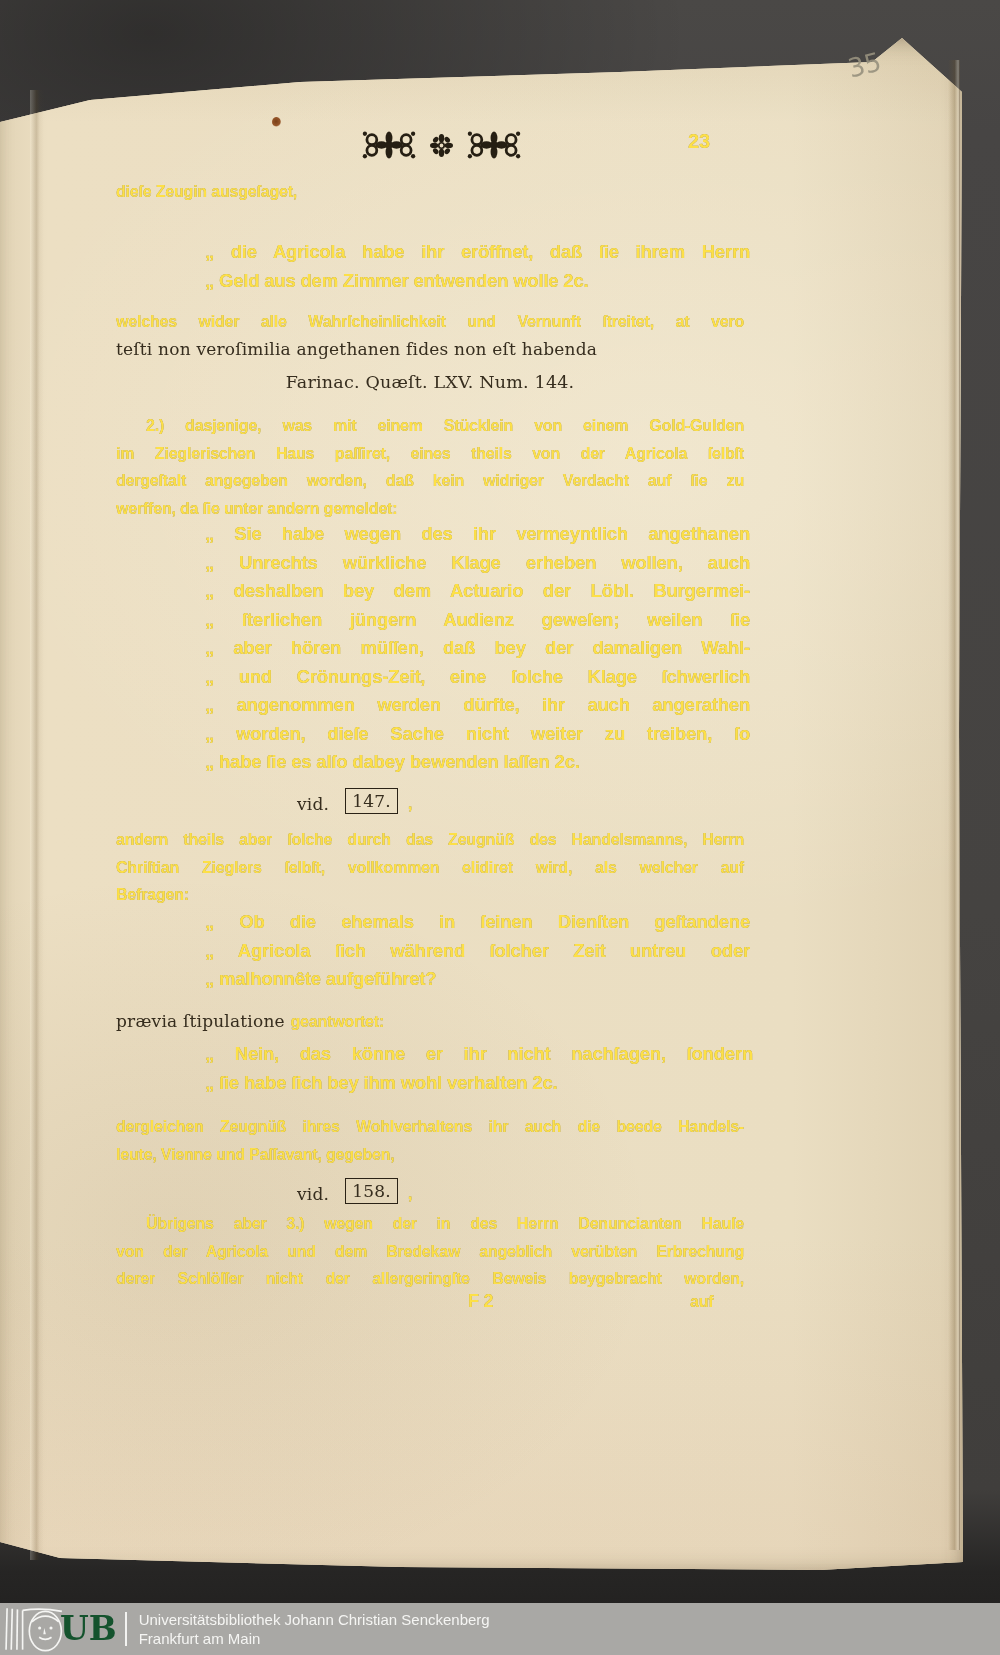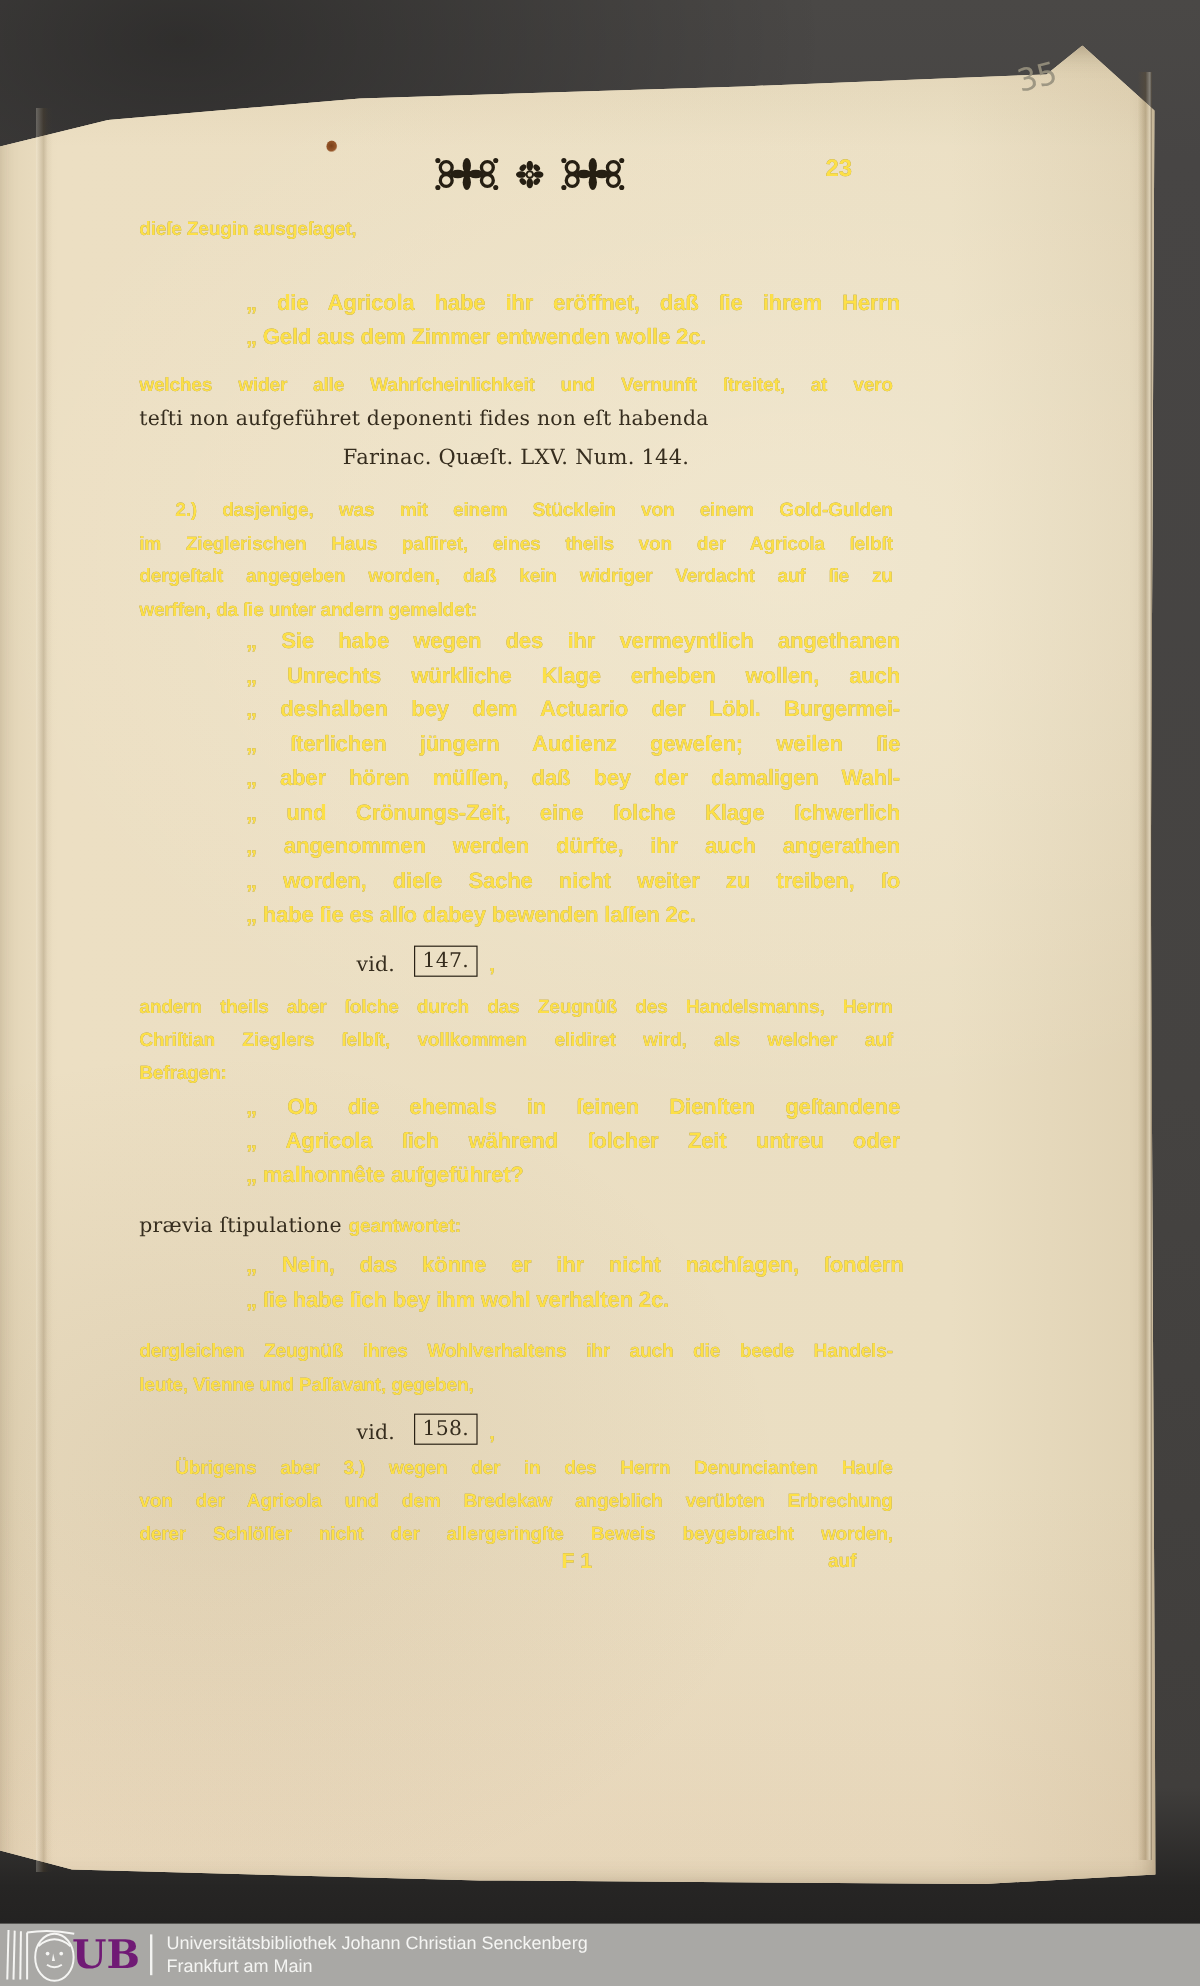--- a/index.html
+++ b/index.html
@@ -60,21 +60,21 @@
     transform:rotate(-14deg);opacity:0.9;
   }
   .orn-row{display:flex;align-items:center;gap:14px;}
   .orn{filter:blur(0.2px);}
   
   .footer{
     position:absolute;left:0;top:1603px;width:1000px;height:52px;
     background:#a9a8a5;display:flex;align-items:center;
   }
   .ub-wordmark{
-    font-family:"DejaVu Serif",serif;font-weight:700;font-size:33px;color:#701a75;
+    font-family:"DejaVu Serif",serif;font-weight:700;font-size:33px;color:#14532d;
     line-height:52px;margin-left:-6px;
   }
   .footer-divider{width:2px;height:34px;background:#f3f3f1;margin:0 12px 0 8px;}
   .footer-text{font-family:"Liberation Sans","DejaVu Sans",sans-serif;font-size:15px;
     line-height:19px;color:#f5f5f3;}
 </style>
 </head>
 <body>
 
 <div class="stage"></div>
@@ -145,21 +145,21 @@
   <div class="ll">dieſe Zeugin ausgeſaget,</div>
 </div>
 
 <div class="abs frk quote" style="left:205px;top:238px;width:545px;">
   <div class="jl">„ die Agricola habe ihr eröffnet, daß ſie ihrem Herrn</div>
   <div class="ll">„ Geld aus dem Zimmer entwenden wolle 2c.</div>
 </div>
 
 <div class="abs body16" style="left:116px;top:308px;width:628px;">
   <div class="frk jl">welches wider alle Wahrſcheinlichkeit und Vernunft ſtreitet, at vero</div>
-  <div class="ant ll" style="font-size:17px;">teſti non aufgeführet deponenti fides non eſt habenda</div>
+  <div class="ant ll" style="font-size:17px;">teſti non veroſimilia angethanen fides non eſt habenda</div>
 </div>
 
 <div class="abs ant cite" style="left:116px;top:372px;width:628px;">Farinac. Quæſt. LXV. Num. 144.</div>
 
 <div class="abs frk body16" style="left:116px;top:412px;width:628px;">
   <div class="jl indent">2.) dasjenige, was mit einem Stücklein von einem Gold-Gulden</div>
   <div class="jl">im Zieglerischen Haus paſſiret, eines theils von der Agricola ſelbſt</div>
   <div class="jl">dergeſtalt angegeben worden, daß kein widriger Verdacht auf ſie zu</div>
   <div class="ll">werffen, da ſie unter andern gemeldet:</div>
 </div>
@@ -213,21 +213,21 @@
   <span class="ant vid-box">158.</span>
   <span class="frk vid-tail">,</span>
 </div>
 
 <div class="abs frk body16" style="left:116px;top:1210px;width:628px;">
   <div class="jl indent">Übrigens aber 3.) wegen der in des Herrn Denuncianten Hauſe</div>
   <div class="jl">von der Agricola und dem Bredekaw angeblich verübten Erbrechung</div>
   <div class="jl">derer Schlöſſer nicht der allergeringſte Beweis beygebracht worden,</div>
 </div>
 
-<div class="abs frk" style="left:468px;top:1291px;font-size:18px;">F 1</div>
+<div class="abs frk" style="left:468px;top:1291px;font-size:18px;">F 2</div>
 <div class="abs frk ll" style="left:690px;top:1293px;width:50px;text-align:center;font-size:16px;">auf</div>
 
 <div class="footer">
   <svg width="62" height="48" viewBox="0 0 60 46" style="margin-left:4px;">
     <g stroke="#f5f5f3" stroke-width="1.6" fill="none">
       <path d="M3 3 L2 43"></path>
         <path d="M8 3.5 L7 43"></path>
         <path d="M13 4 L12.5 43"></path>
         <path d="M18 5 L18 43"></path>
       <path d="M18 5 Q36 2 56 6"></path>

